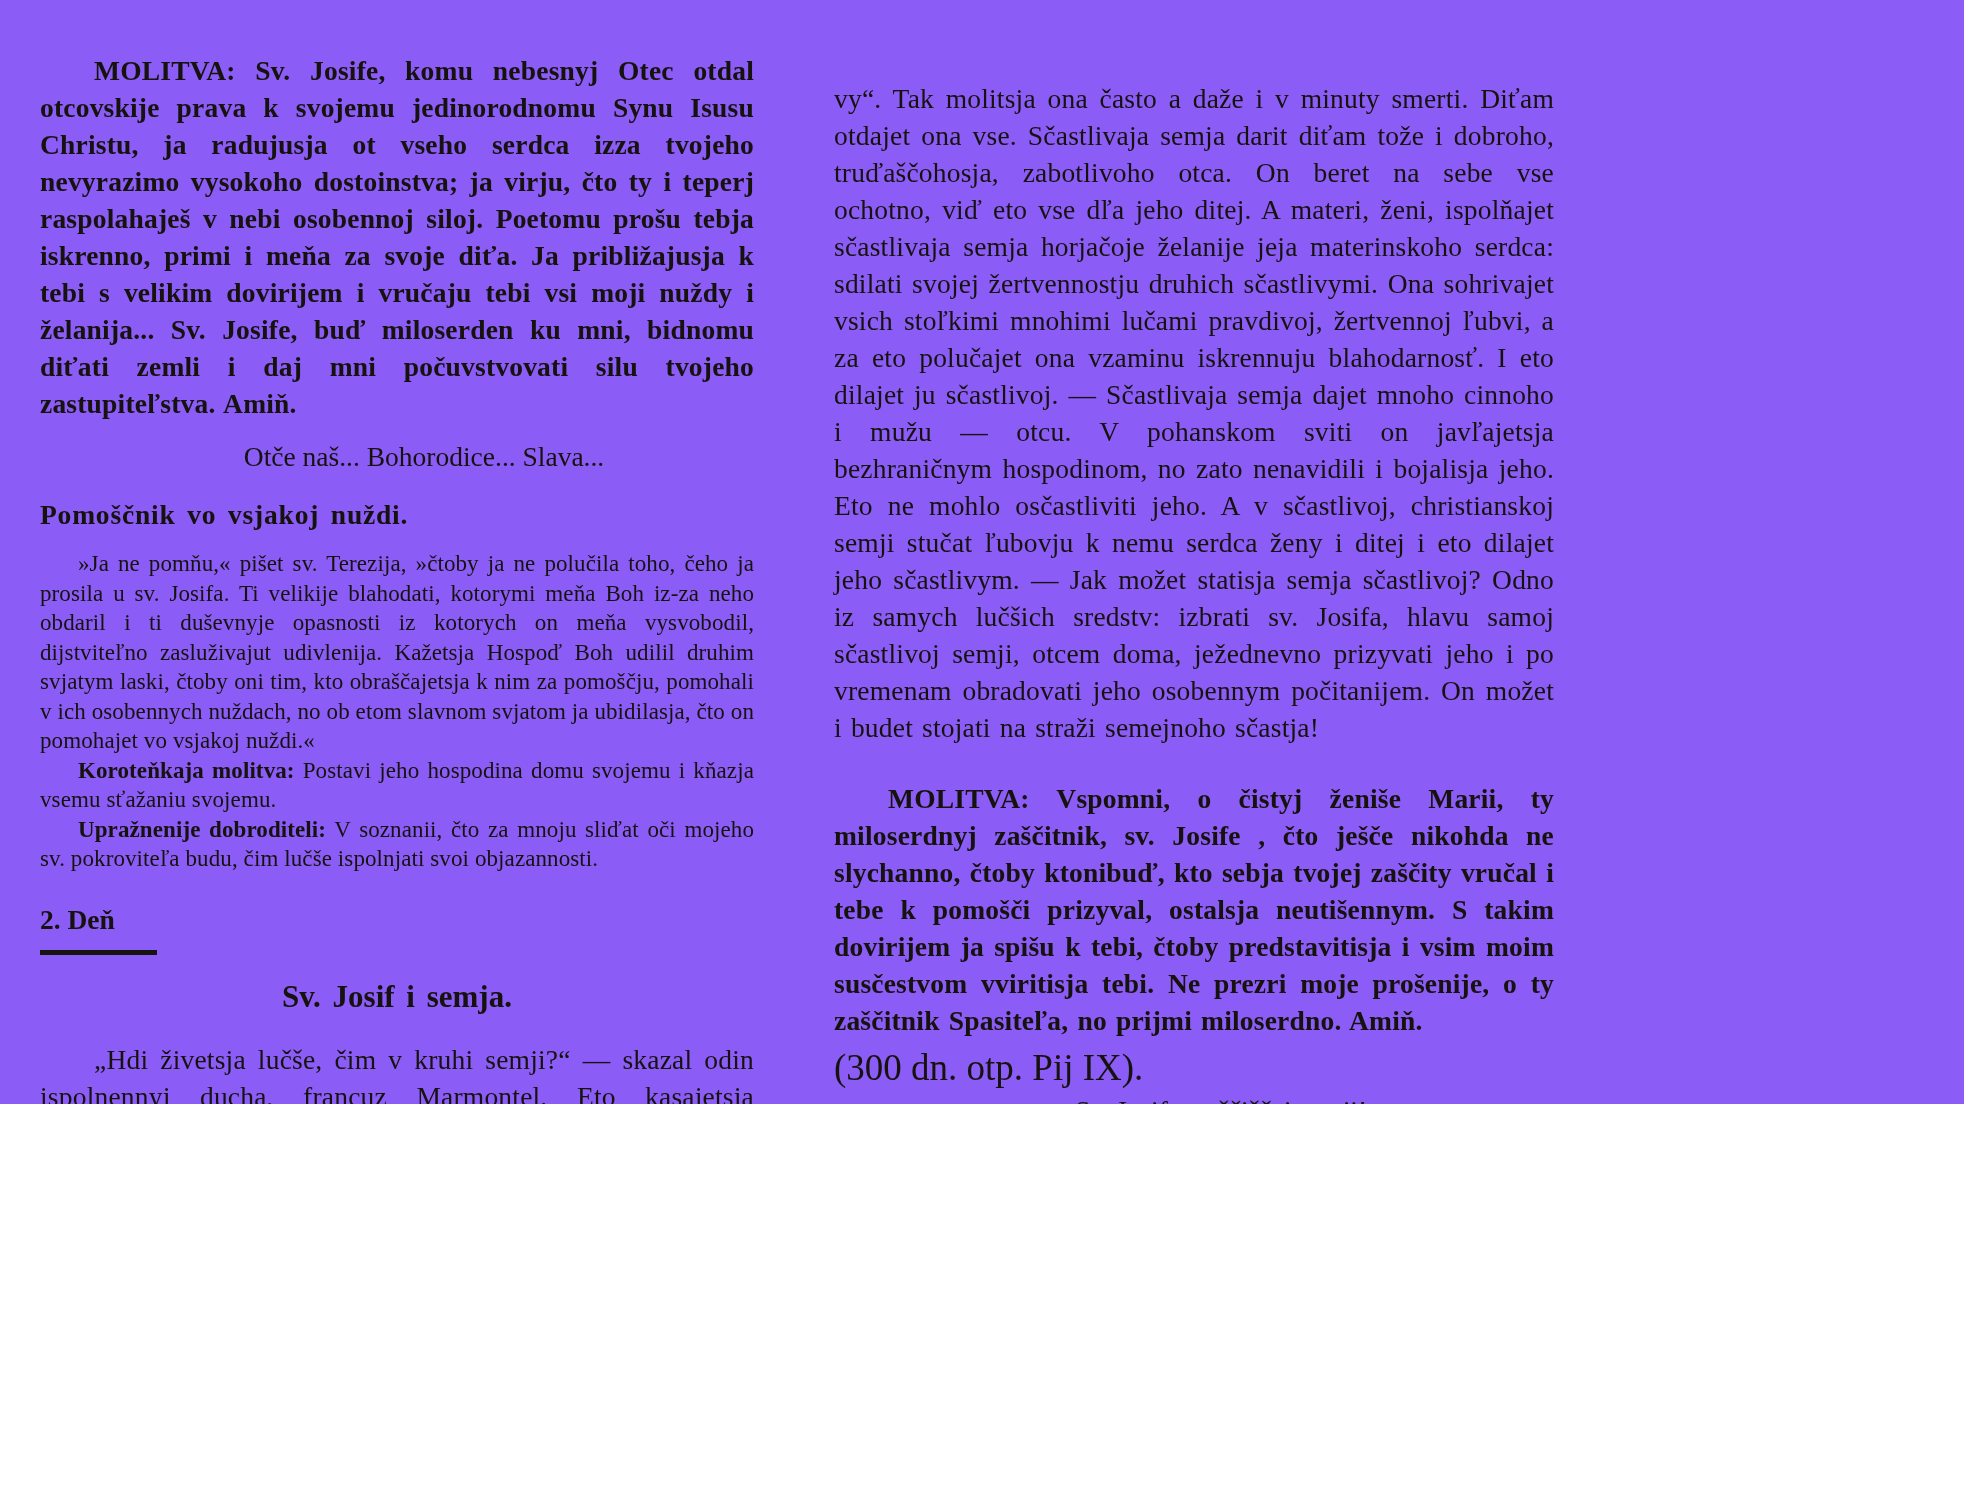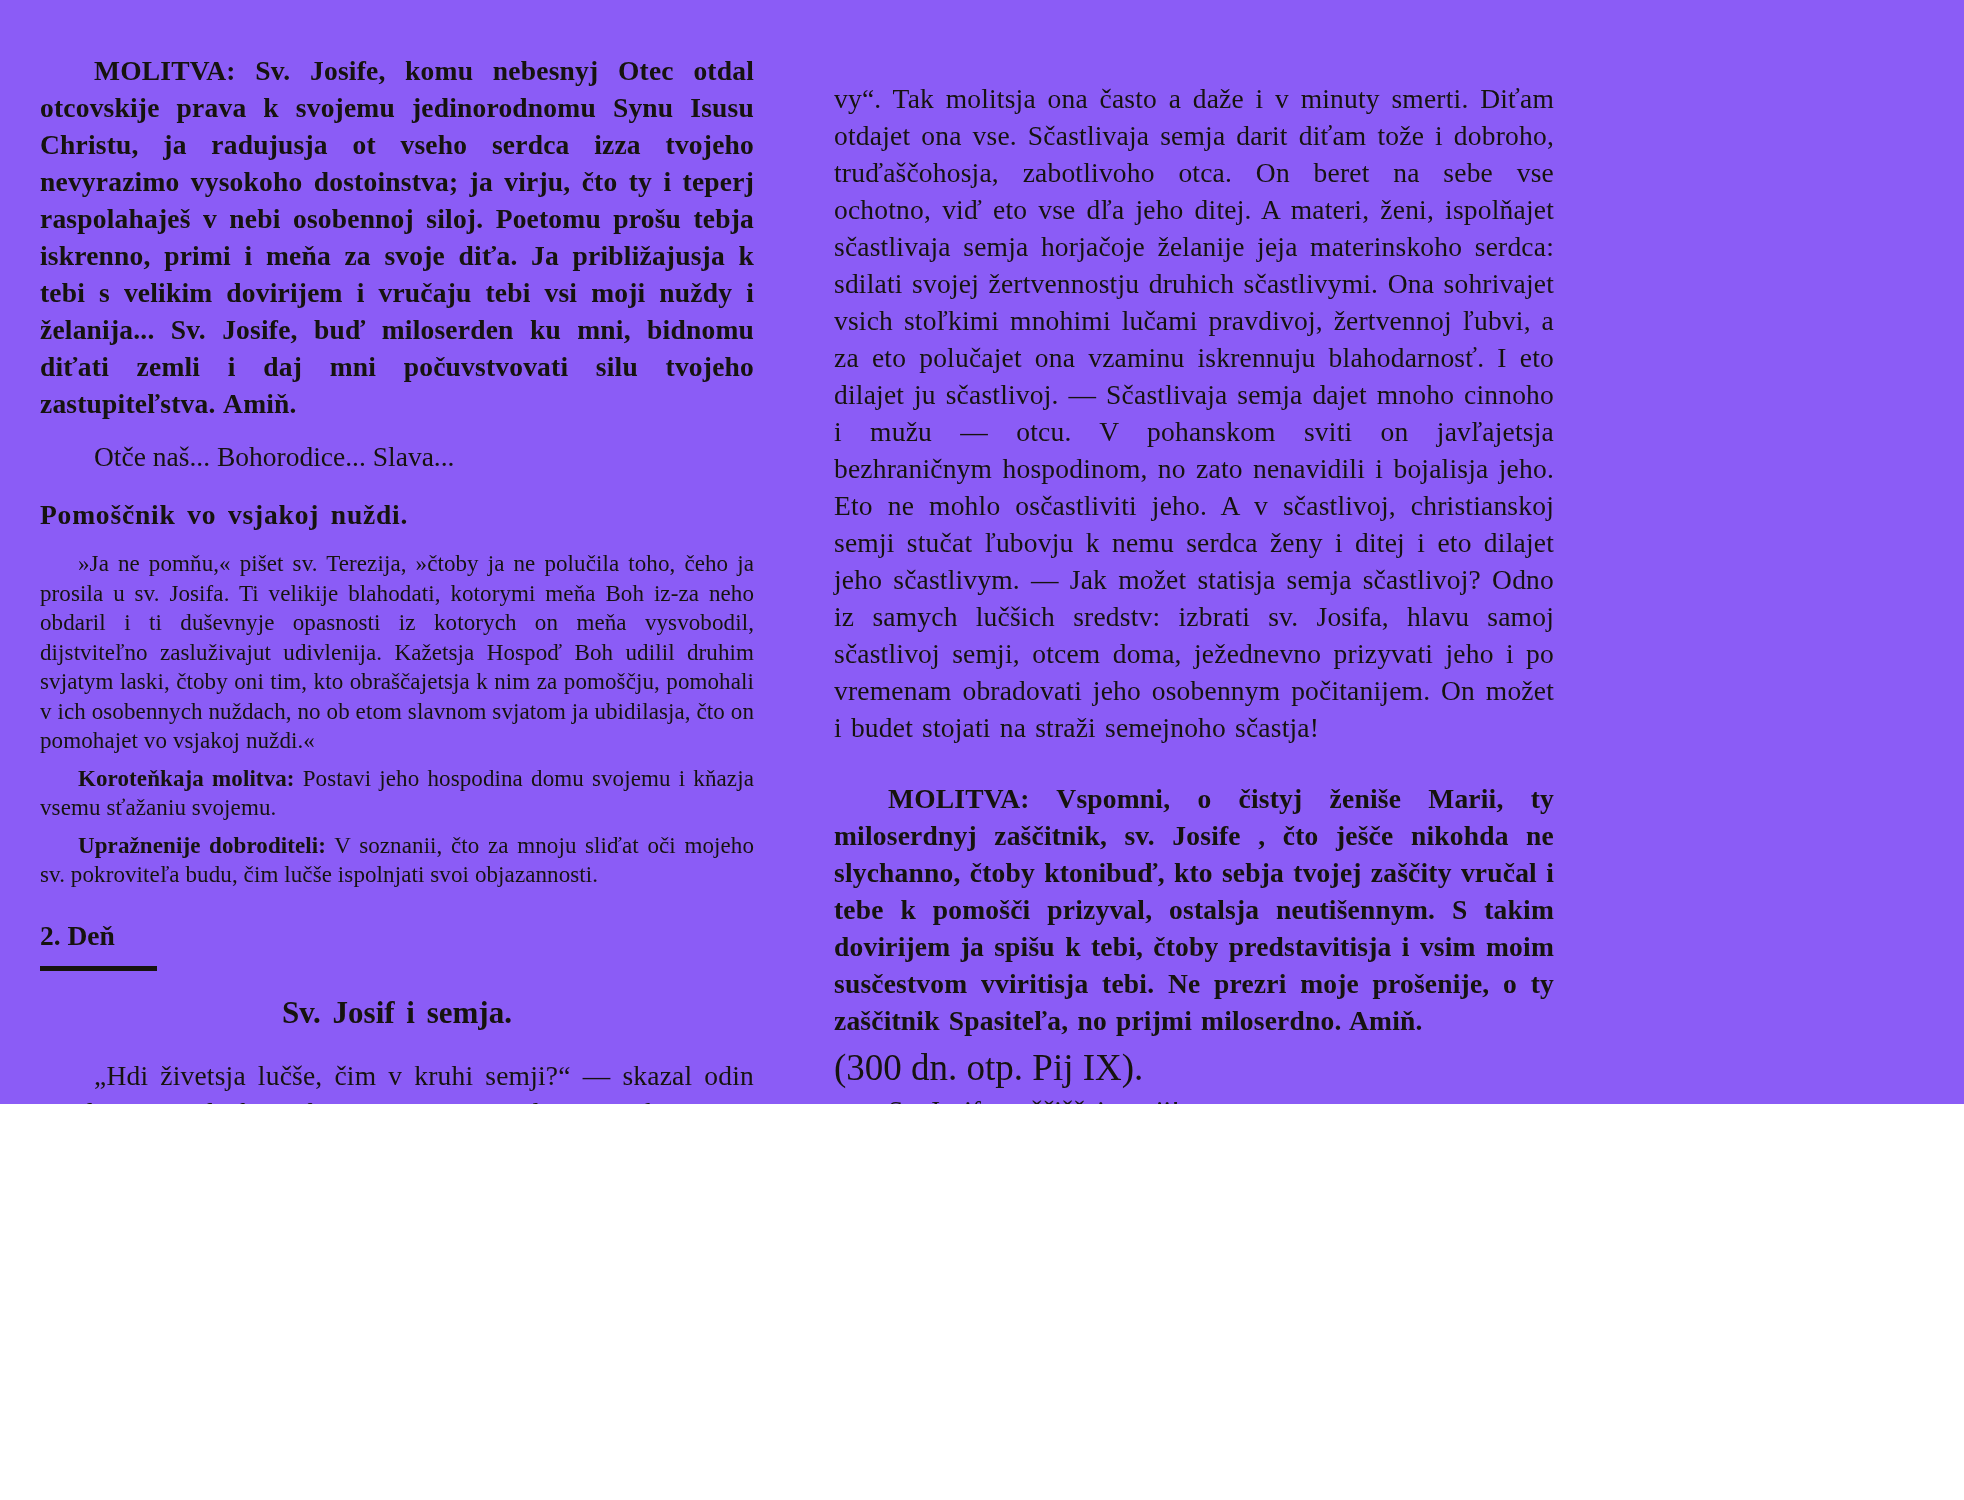--- a/index.html
+++ b/index.html
@@ -28,42 +28,42 @@
     word-spacing: 2px;
   }
   .bold { font-weight: bold; }
   .indent { text-indent: 54px; }
 
   .prayer-line {
     font-size: 27.5px;
     line-height: 37px;
     text-indent: 54px;
     margin-top: 16px;
-    text-align: left;
+    text-align: center;
   }
 
   .heading-center {
     font-size: 27.5px;
     font-weight: bold;
     text-align: left;
     letter-spacing: 0.8px;
     word-spacing: 4px;
     margin-top: 24px;
   }
 
   .small-text {
     font-size: 23px;
     line-height: 29.5px;
     text-align: justify;
     text-indent: 38px;
     letter-spacing: 0.1px;
   }
   .small-text .lead { font-weight: bold; }
   .mt-sm { margin-top: 18px; }
-  .mt-xs { margin-top: 8px; }
+  .mt-xs { margin-top: 0; }
   .mt-md { margin-top: 26px; }
 
   .day-heading {
     margin-top: 30px;
     font-size: 27.5px;
     font-weight: bold;
   }
   .day-heading .underlined {
     display: inline-block;
     padding-right: 42px;

